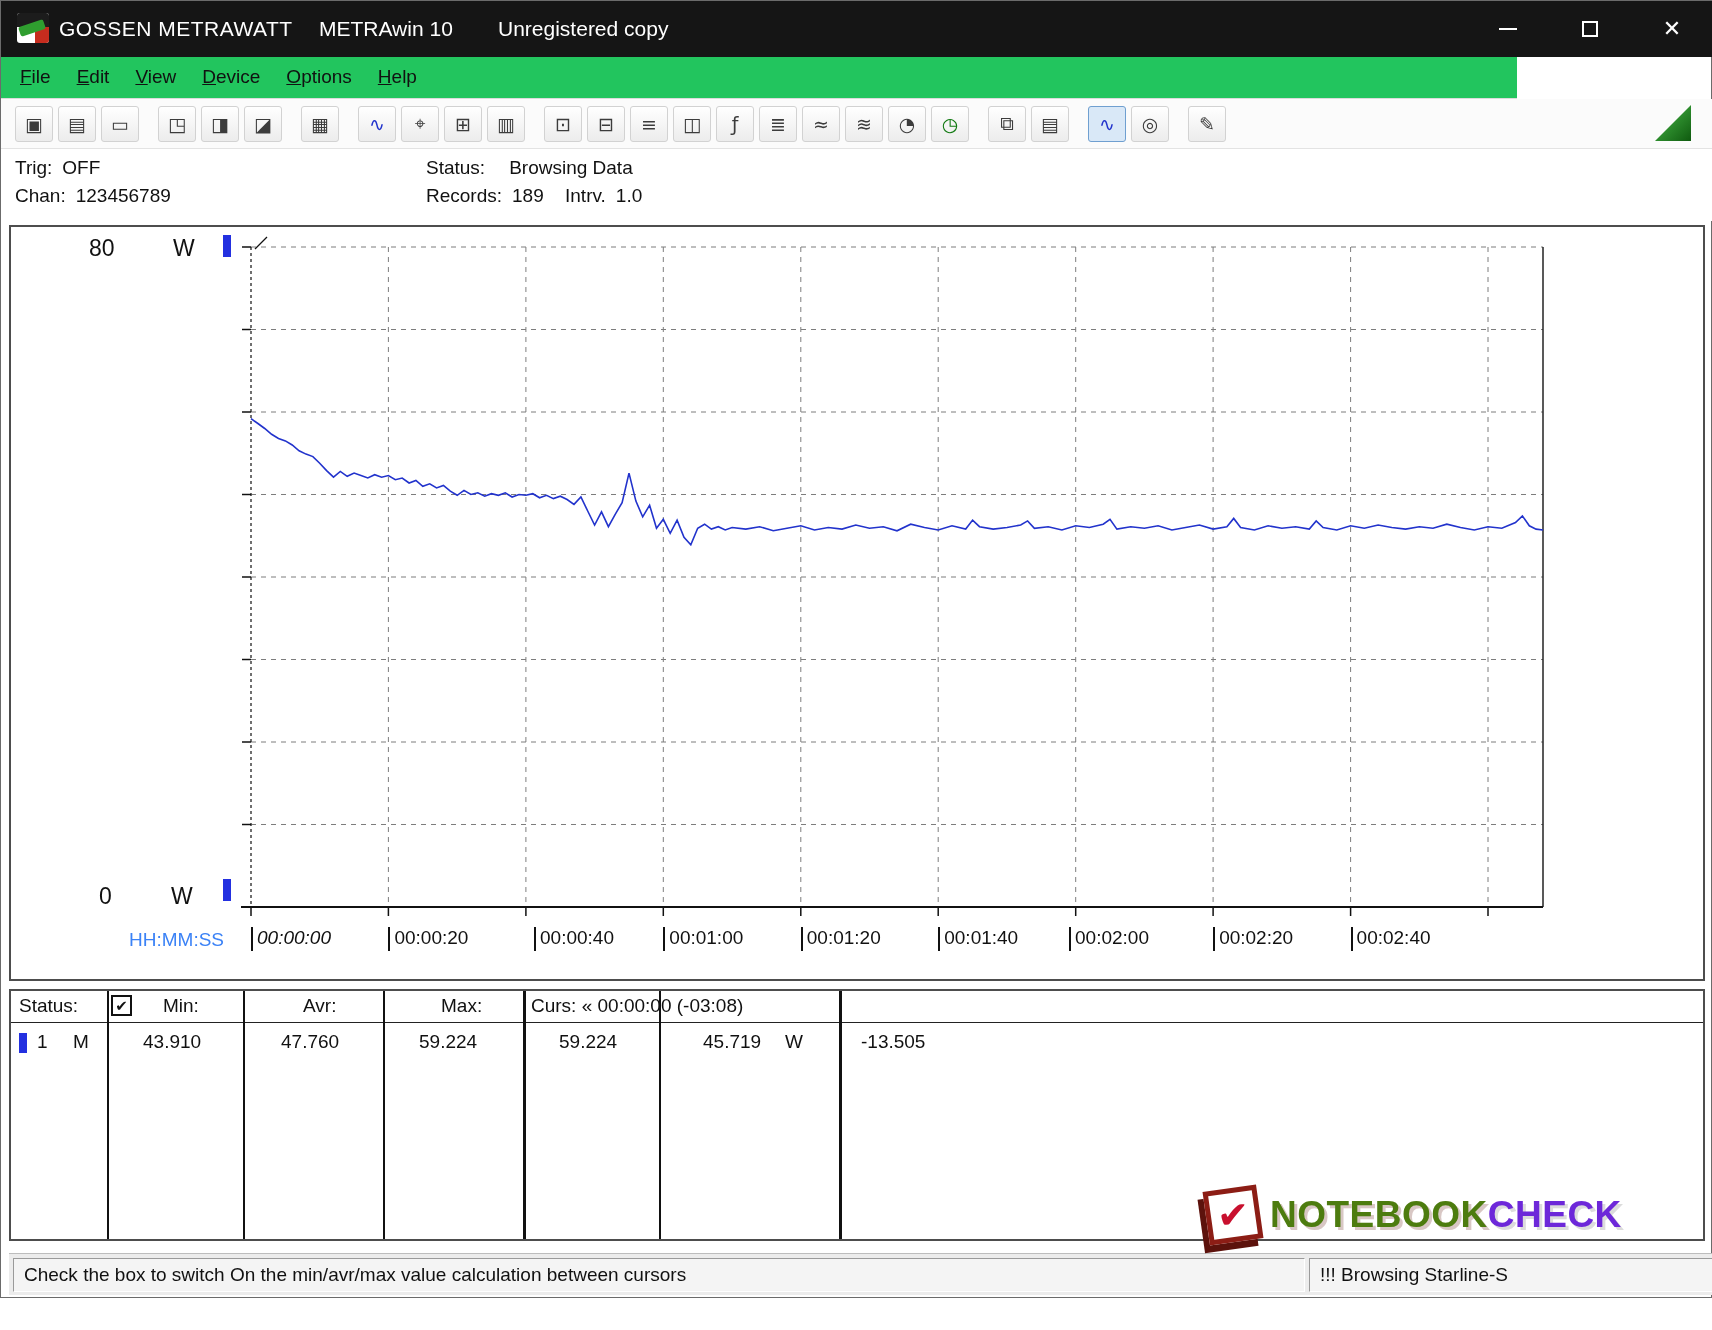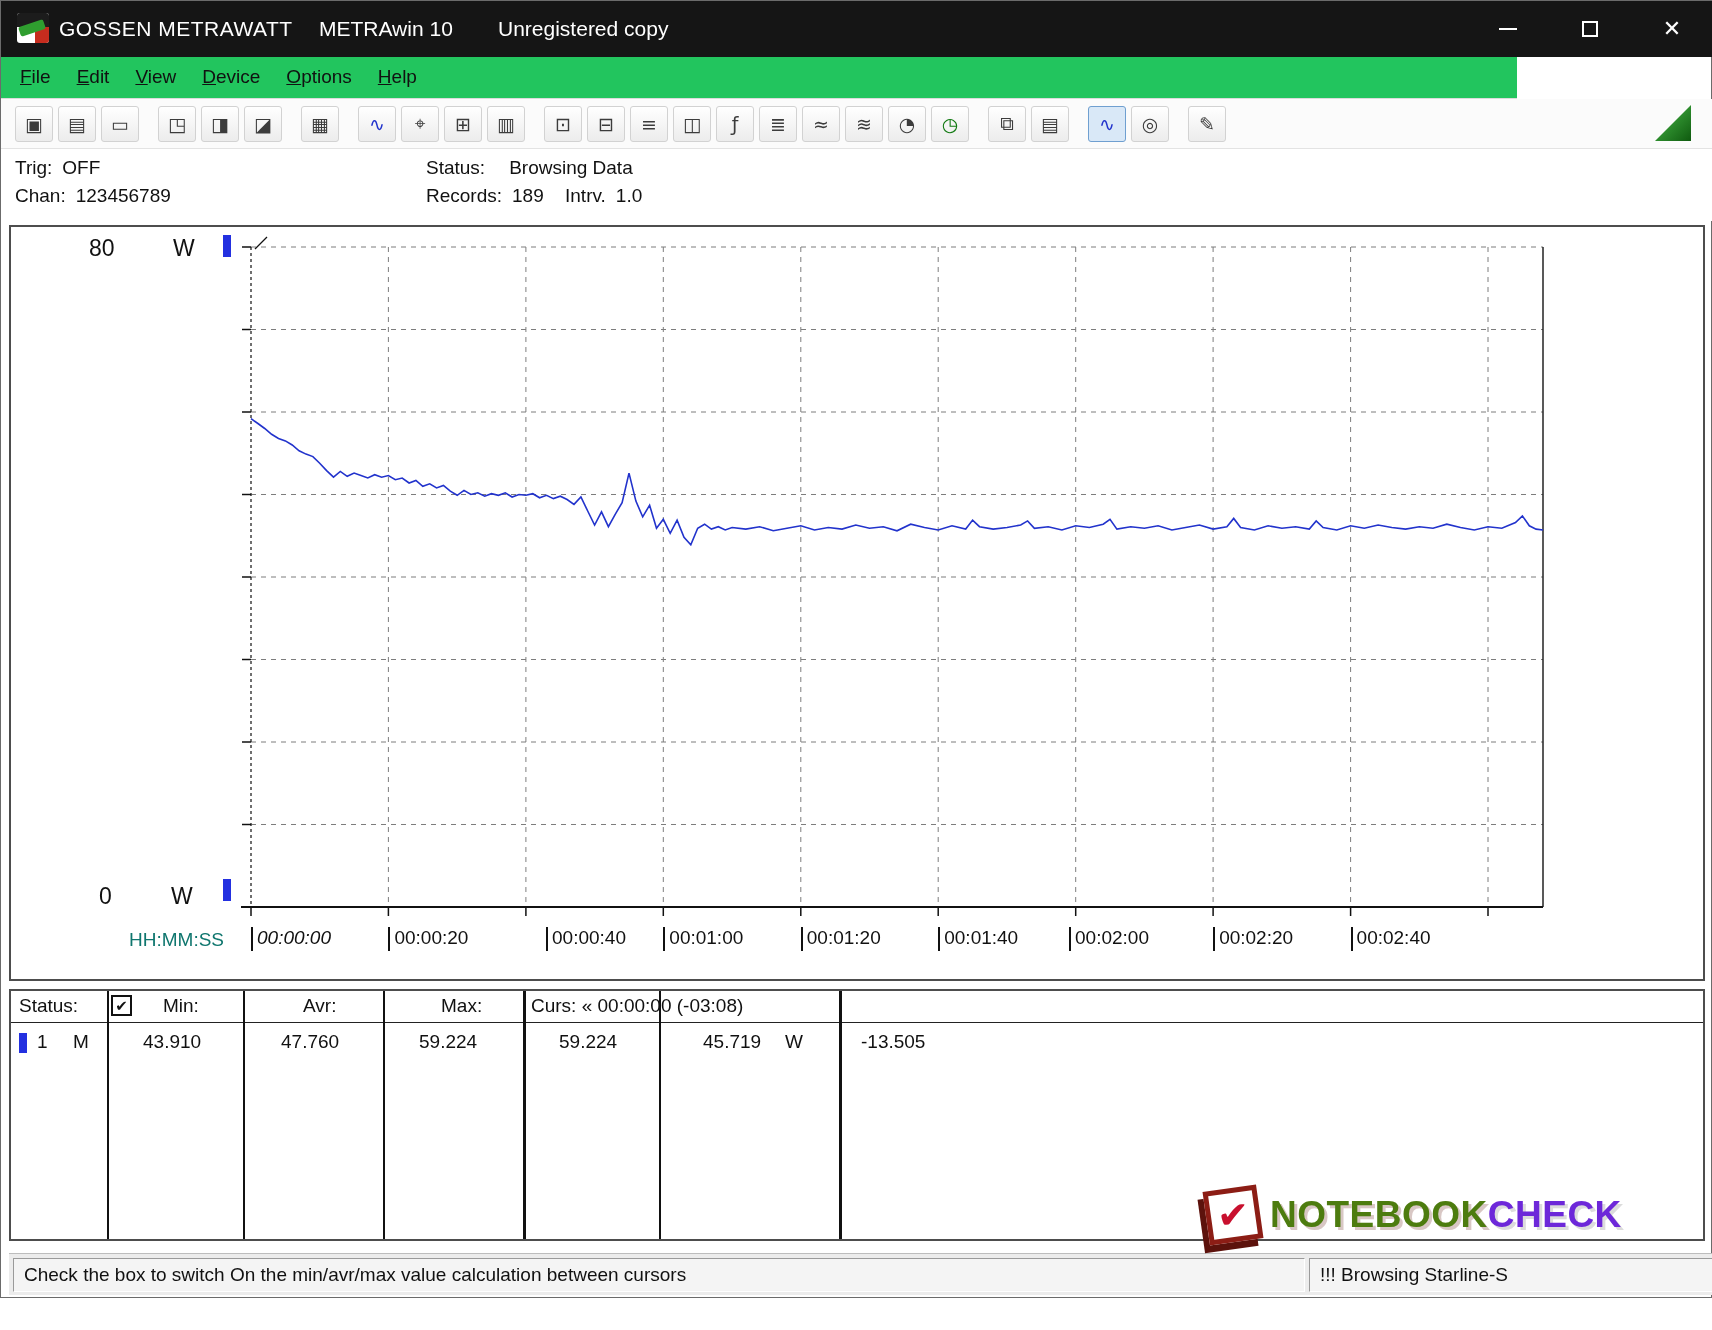--- a/index.html
+++ b/index.html
@@ -58,21 +58,21 @@
   .axis-text { position:absolute; font-size:23px; color:#111; }
   .y-top-val { left:78px; top:8px; }
   .y-top-unit { left:162px; top:8px; }
   .y-bot-val { left:88px; top:656px; }
   .y-bot-unit { left:160px; top:656px; }
   .blue-marker { position:absolute; width:8px; height:22px; background:#2330e0; }
   .bm-top { left:212px; top:8px; }
   .bm-bot { left:212px; top:652px; }
   #plot-svg { position:absolute; left:240px; top:20px; width:1292px; height:660px; overflow:visible; }
   .x-axis-row { position:absolute; left:0; top:700px; width:1696px; height:32px; }
-  .x-axis-title { position:absolute; left:118px; top:2px; font-size:19px; color:#0f766e; }
+  .x-axis-title { position:absolute; left:118px; top:2px; font-size:19px; color:#3b82f6; }
   .x-tick { position:absolute; top:0; display:flex; align-items:flex-start; font-size:19px; color:#111; white-space:nowrap; }
   .x-tick::before { content:""; display:inline-block; width:2px; height:24px; background:#111; margin-right:4px; }
 
   
   .tablepanel { position:absolute; left:8px; top:988px; width:1696px; height:252px; background:#fff;
                 border:2px solid #4d4d4d; font-size:19px; color:#111; }
   .tbl-header { position:absolute; left:0; top:0; width:100%; height:32px; border-bottom:1px solid #222; }
   .th-item { position:absolute; top:4px; white-space:nowrap; }
   .th-channel { left:8px; }
   .th-min { left:152px; }
@@ -300,21 +300,21 @@
         <line x1="962.1" y1="660" x2="962.1" y2="669" stroke="#111" stroke-width="1.5"></line>
         <line x1="1099.6" y1="660" x2="1099.6" y2="669" stroke="#111" stroke-width="1.5"></line>
         <line x1="1237.0" y1="660" x2="1237.0" y2="669" stroke="#111" stroke-width="1.5"></line>
         <line x1="4" y1="2" x2="16" y2="-10" stroke="#111" stroke-width="1.3"></line>
         <polyline points="0.0,171.6 6.9,176.5 13.7,181.5 20.6,187.3 27.5,191.4 34.4,193.9 41.2,198.0 48.1,203.8 55.0,207.1 61.9,209.6 68.7,216.2 75.6,223.6 82.5,230.2 89.3,224.4 96.2,229.3 103.1,226.1 110.0,228.5 116.8,231.0 123.7,227.7 130.6,230.2 137.4,228.5 144.3,232.7 151.2,231.0 158.1,236.0 164.9,233.5 171.8,239.3 178.7,236.8 185.6,240.9 192.4,238.4 199.3,244.2 206.2,248.3 213.0,243.4 219.9,247.5 226.8,245.8 233.7,249.2 240.5,246.7 247.4,248.3 254.3,245.8 261.1,250.0 268.0,247.5 274.9,248.3 281.8,246.7 288.6,250.8 295.5,248.3 302.4,251.6 309.3,249.2 316.1,252.5 323.0,257.4 329.9,250.0 336.7,264.0 343.6,278.0 350.5,264.8 357.4,279.7 364.2,267.3 371.1,255.7 378.0,226.1 384.9,254.1 391.7,269.8 398.6,258.2 405.5,281.3 412.3,272.3 419.2,286.3 426.1,273.1 433.0,290.4 439.8,297.8 446.7,281.3 453.6,277.2 460.4,282.1 467.3,279.7 474.2,283.0 481.1,280.5 494.8,282.1 508.6,279.7 522.3,283.8 536.0,281.3 549.8,278.8 563.5,283.0 577.3,280.5 591.0,282.1 604.8,278.0 618.5,281.3 632.3,279.7 646.0,283.8 659.7,277.2 673.5,280.5 687.2,283.0 701.0,278.8 714.7,282.1 721.6,273.1 728.5,279.7 742.2,282.1 756.0,280.5 769.7,278.0 776.6,273.9 783.4,281.3 797.2,279.7 810.9,283.0 824.7,278.8 838.4,280.5 852.2,277.2 859.0,272.3 865.9,282.1 879.7,279.7 893.4,281.3 907.1,278.8 920.9,283.0 934.6,280.5 948.4,278.0 962.1,282.1 975.9,279.7 982.7,271.4 989.6,280.5 1003.4,283.0 1017.1,278.8 1030.9,281.3 1044.6,279.7 1058.3,282.1 1065.2,273.9 1072.1,280.5 1085.8,283.0 1099.6,278.8 1113.3,281.3 1127.1,278.0 1140.8,280.5 1154.6,282.1 1168.3,279.7 1182.0,281.3 1195.8,277.2 1209.5,280.5 1223.3,283.0 1237.0,279.7 1250.8,281.3 1264.5,275.6 1271.4,268.9 1278.3,278.8 1285.1,282.1 1292.0,283.0" fill="none" stroke="#2233cc" stroke-width="1.6"></polyline>
       </svg>
     <div class="x-axis-row">
       <span class="x-axis-title">HH:MM:SS</span>
     <div class="x-tick" style="left: 240px; font-style: italic;">00:00:00</div>
         <div class="x-tick" style="left: 377.447px;">00:00:20</div>
-        <div class="x-tick" style="left: 535px;">00:00:40</div>
+        <div class="x-tick" style="left: 523px;">00:00:40</div>
         <div class="x-tick" style="left: 652.34px;">00:01:00</div>
         <div class="x-tick" style="left: 789.787px;">00:01:20</div>
         <div class="x-tick" style="left: 927.234px;">00:01:40</div>
         <div class="x-tick" style="left: 1058px;">00:02:00</div>
         <div class="x-tick" style="left: 1202.13px;">00:02:20</div>
         <div class="x-tick" style="left: 1339.57px;">00:02:40</div>
       </div>
   </div>
 
   <div class="tablepanel">

